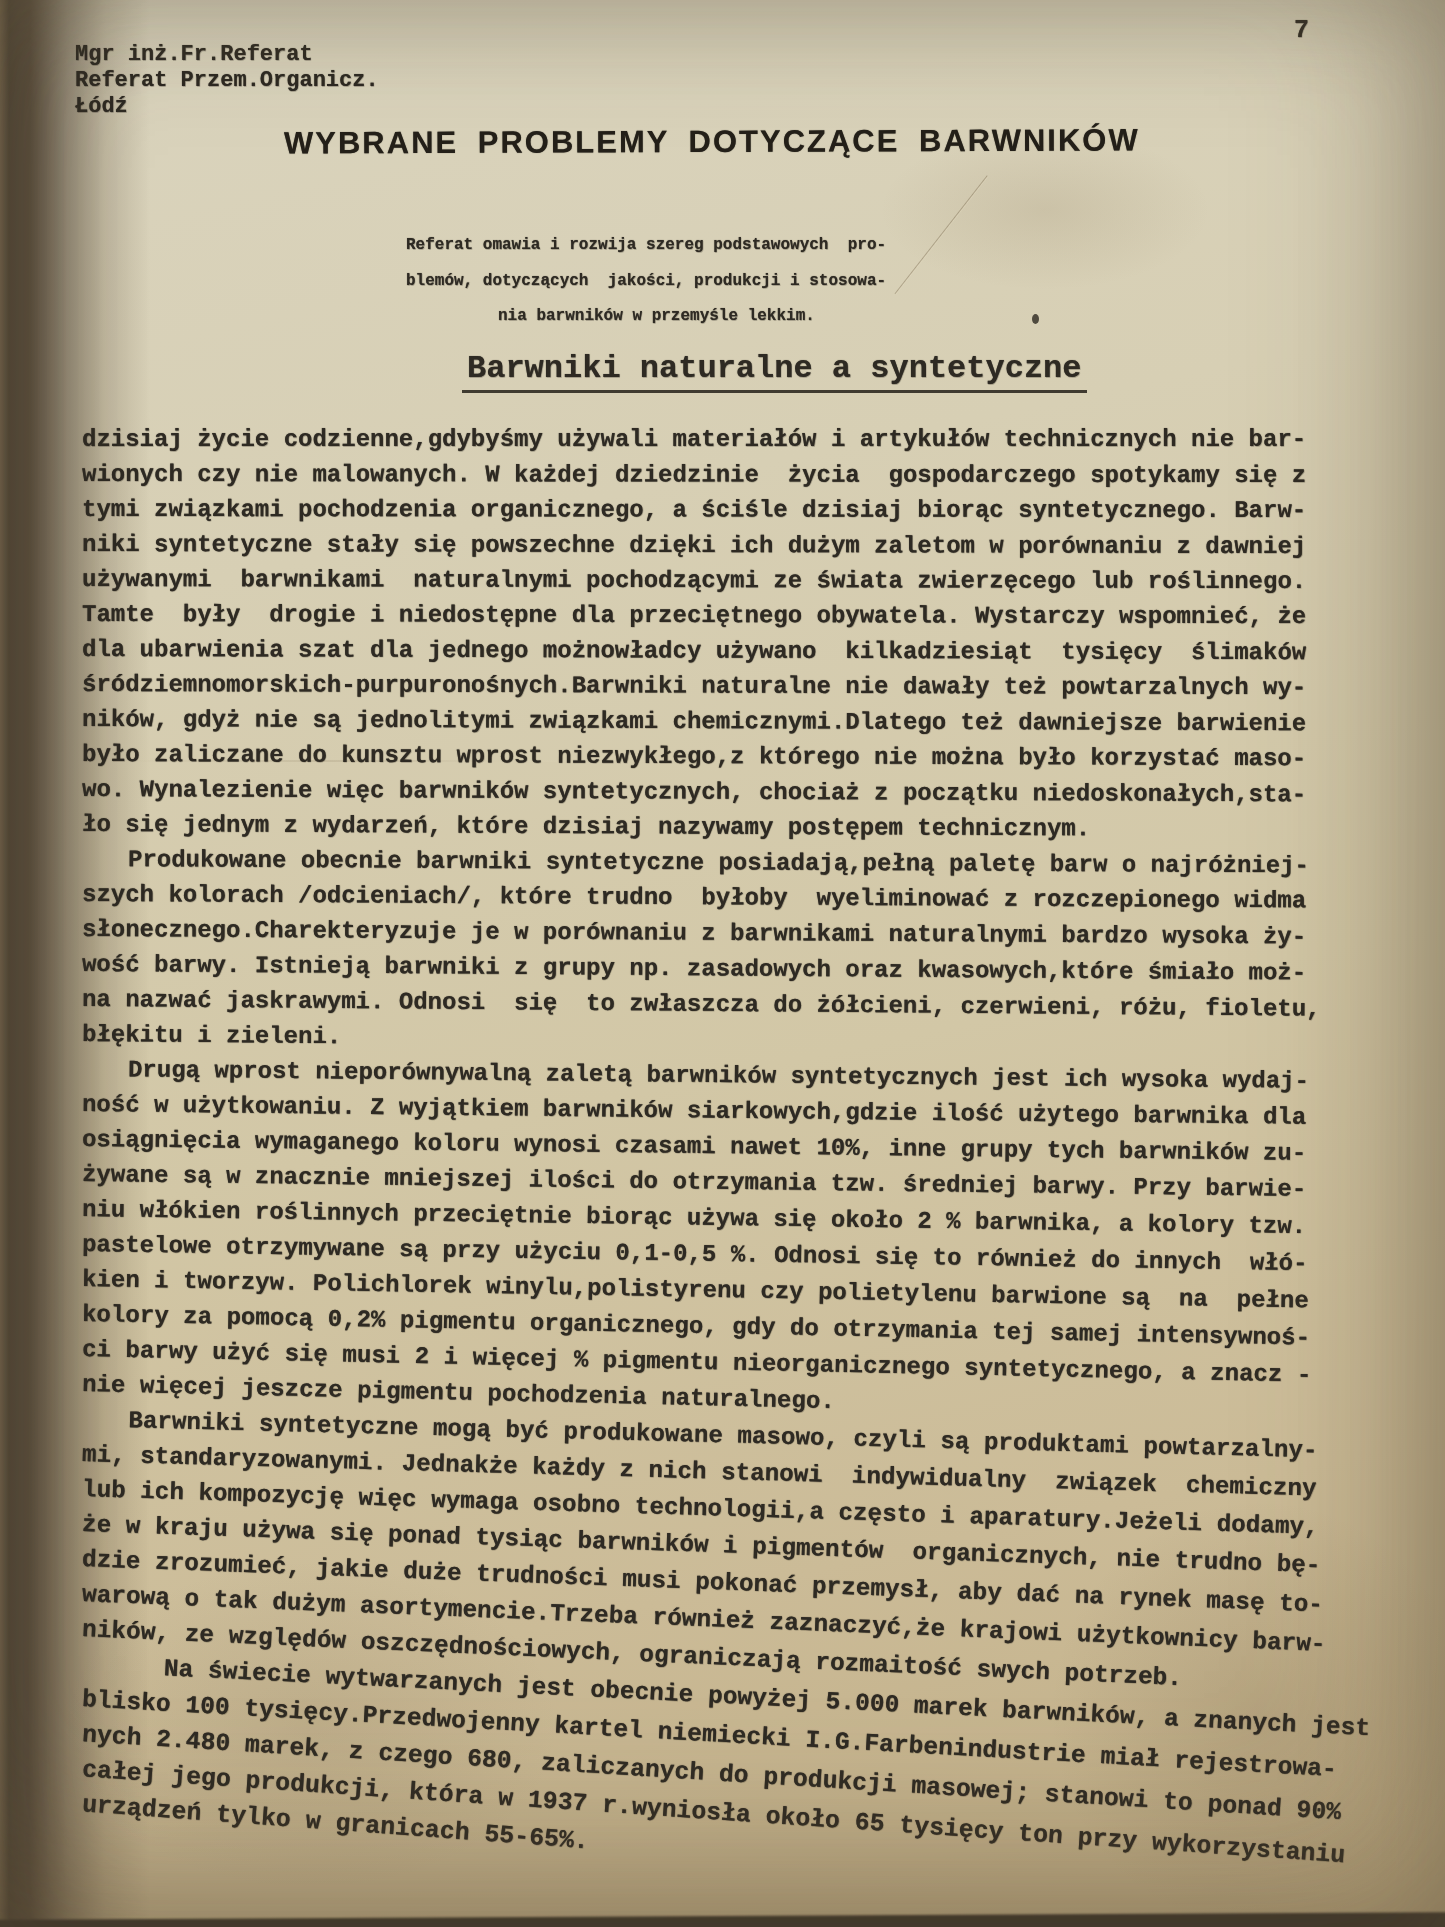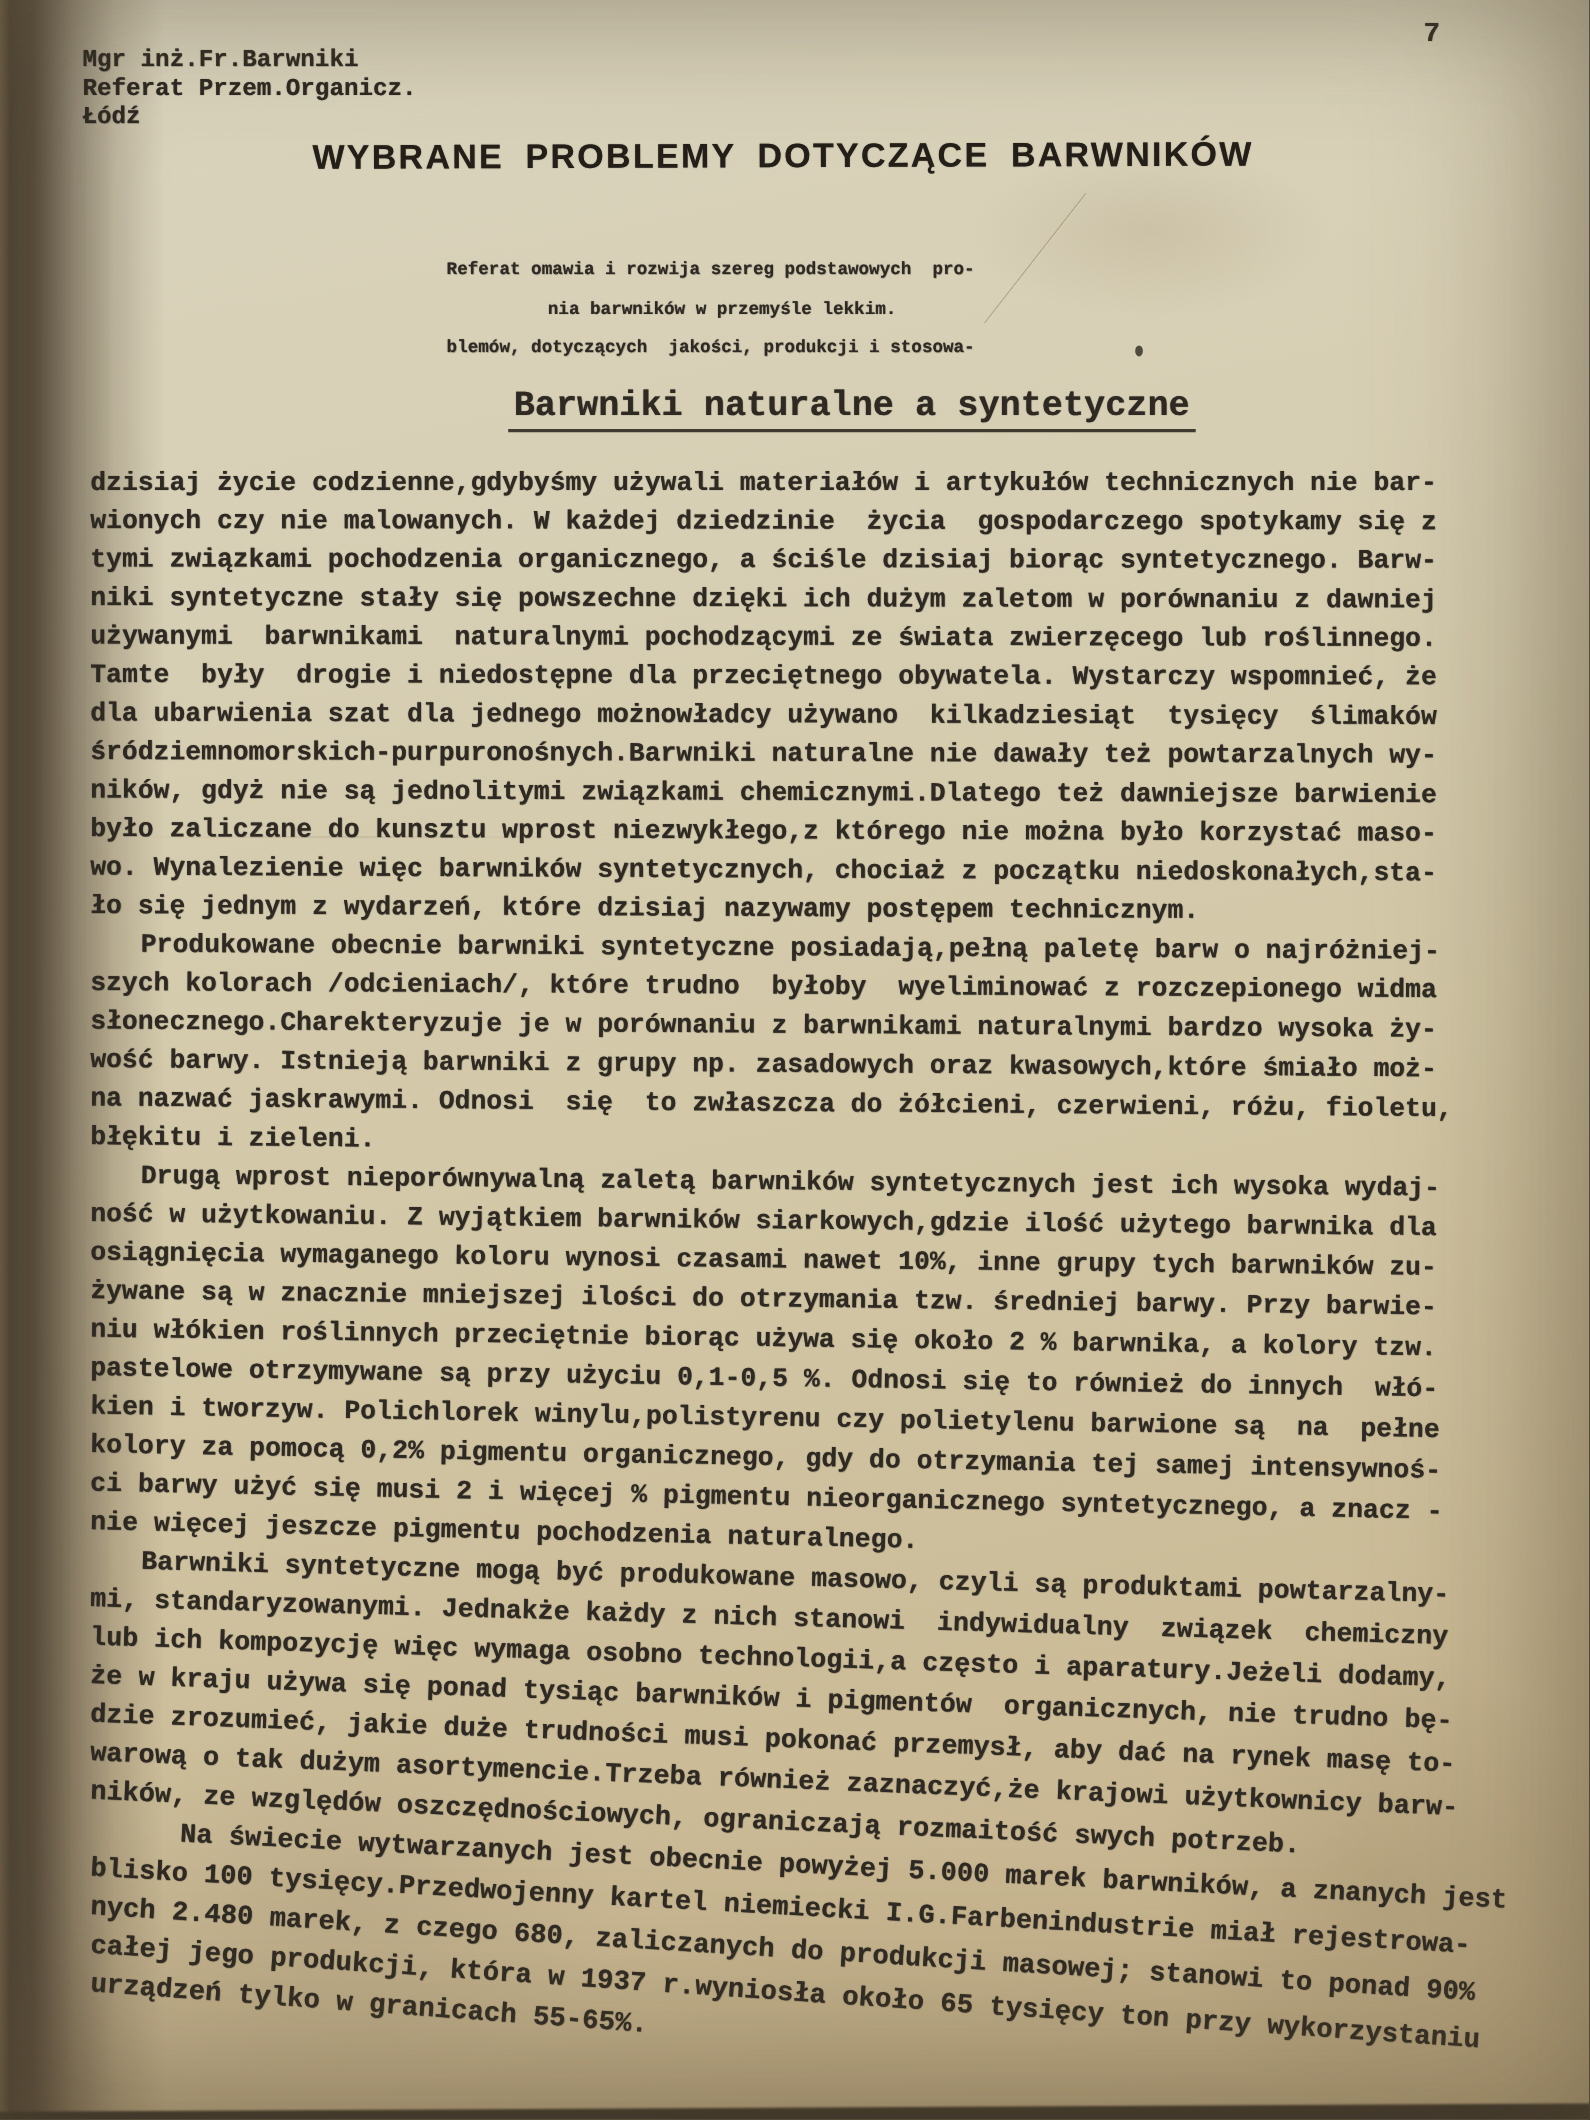--- a/index.html
+++ b/index.html
@@ -68,31 +68,31 @@
   <div class="stain s1"></div>
   <div class="stain s2"></div>
   <div class="stain s3"></div>
   <div class="crease c1"></div>
   <div class="crease c2"></div>
   <div class="inkdot" style="left:1032px;top:314px;"></div>
 
   <div class="pagenum ink">7</div>
 
   <div class="author ink">
-    <div class="line">Mgr inż.Fr.Barwniki</div>
+    <div class="line">Mgr inż.Fr.Referat</div>
     <div class="line">Referat Przem.Organicz.</div>
     <div class="line">Łódź</div>
   </div>
 
   <div class="title">WYBRANE PROBLEMY DOTYCZĄCE BARWNIKÓW</div>
 
   <div class="abstract ink">
     <div class="line">Referat omawia i rozwija szereg podstawowych  pro-</div>
+    <div class="line">blemów, dotyczących  jakości, produkcji i stosowa-</div>
     <div class="line l3">nia barwników w przemyśle lekkim.</div>
-    <div class="line">blemów, dotyczących  jakości, produkcji i stosowa-</div>
   </div>
 
   <div class="heading ink">Barwniki naturalne a syntetyczne</div>
 
   <div class="bodytext ink">
     <div>
       <div class="line" style="transform: rotate(0deg) scale(1); font-family: Liberation Mono, monospace;">dzisiaj życie codzienne,gdybyśmy używali materiałów i artykułów technicznych nie bar-</div>
       <div class="line" style="transform: rotate(0.05deg) scale(1);">wionych czy nie malowanych. W każdej dziedzinie  życia  gospodarczego spotykamy się z</div>
       <div class="line" style="transform: rotate(0.05deg) scale(1);">tymi związkami pochodzenia organicznego, a ściśle dzisiaj biorąc syntetycznego. Barw-</div>
       <div class="line" style="transform: rotate(0.1deg) scale(1);">niki syntetyczne stały się powszechne dzięki ich dużym zaletom w porównaniu z dawniej</div>

